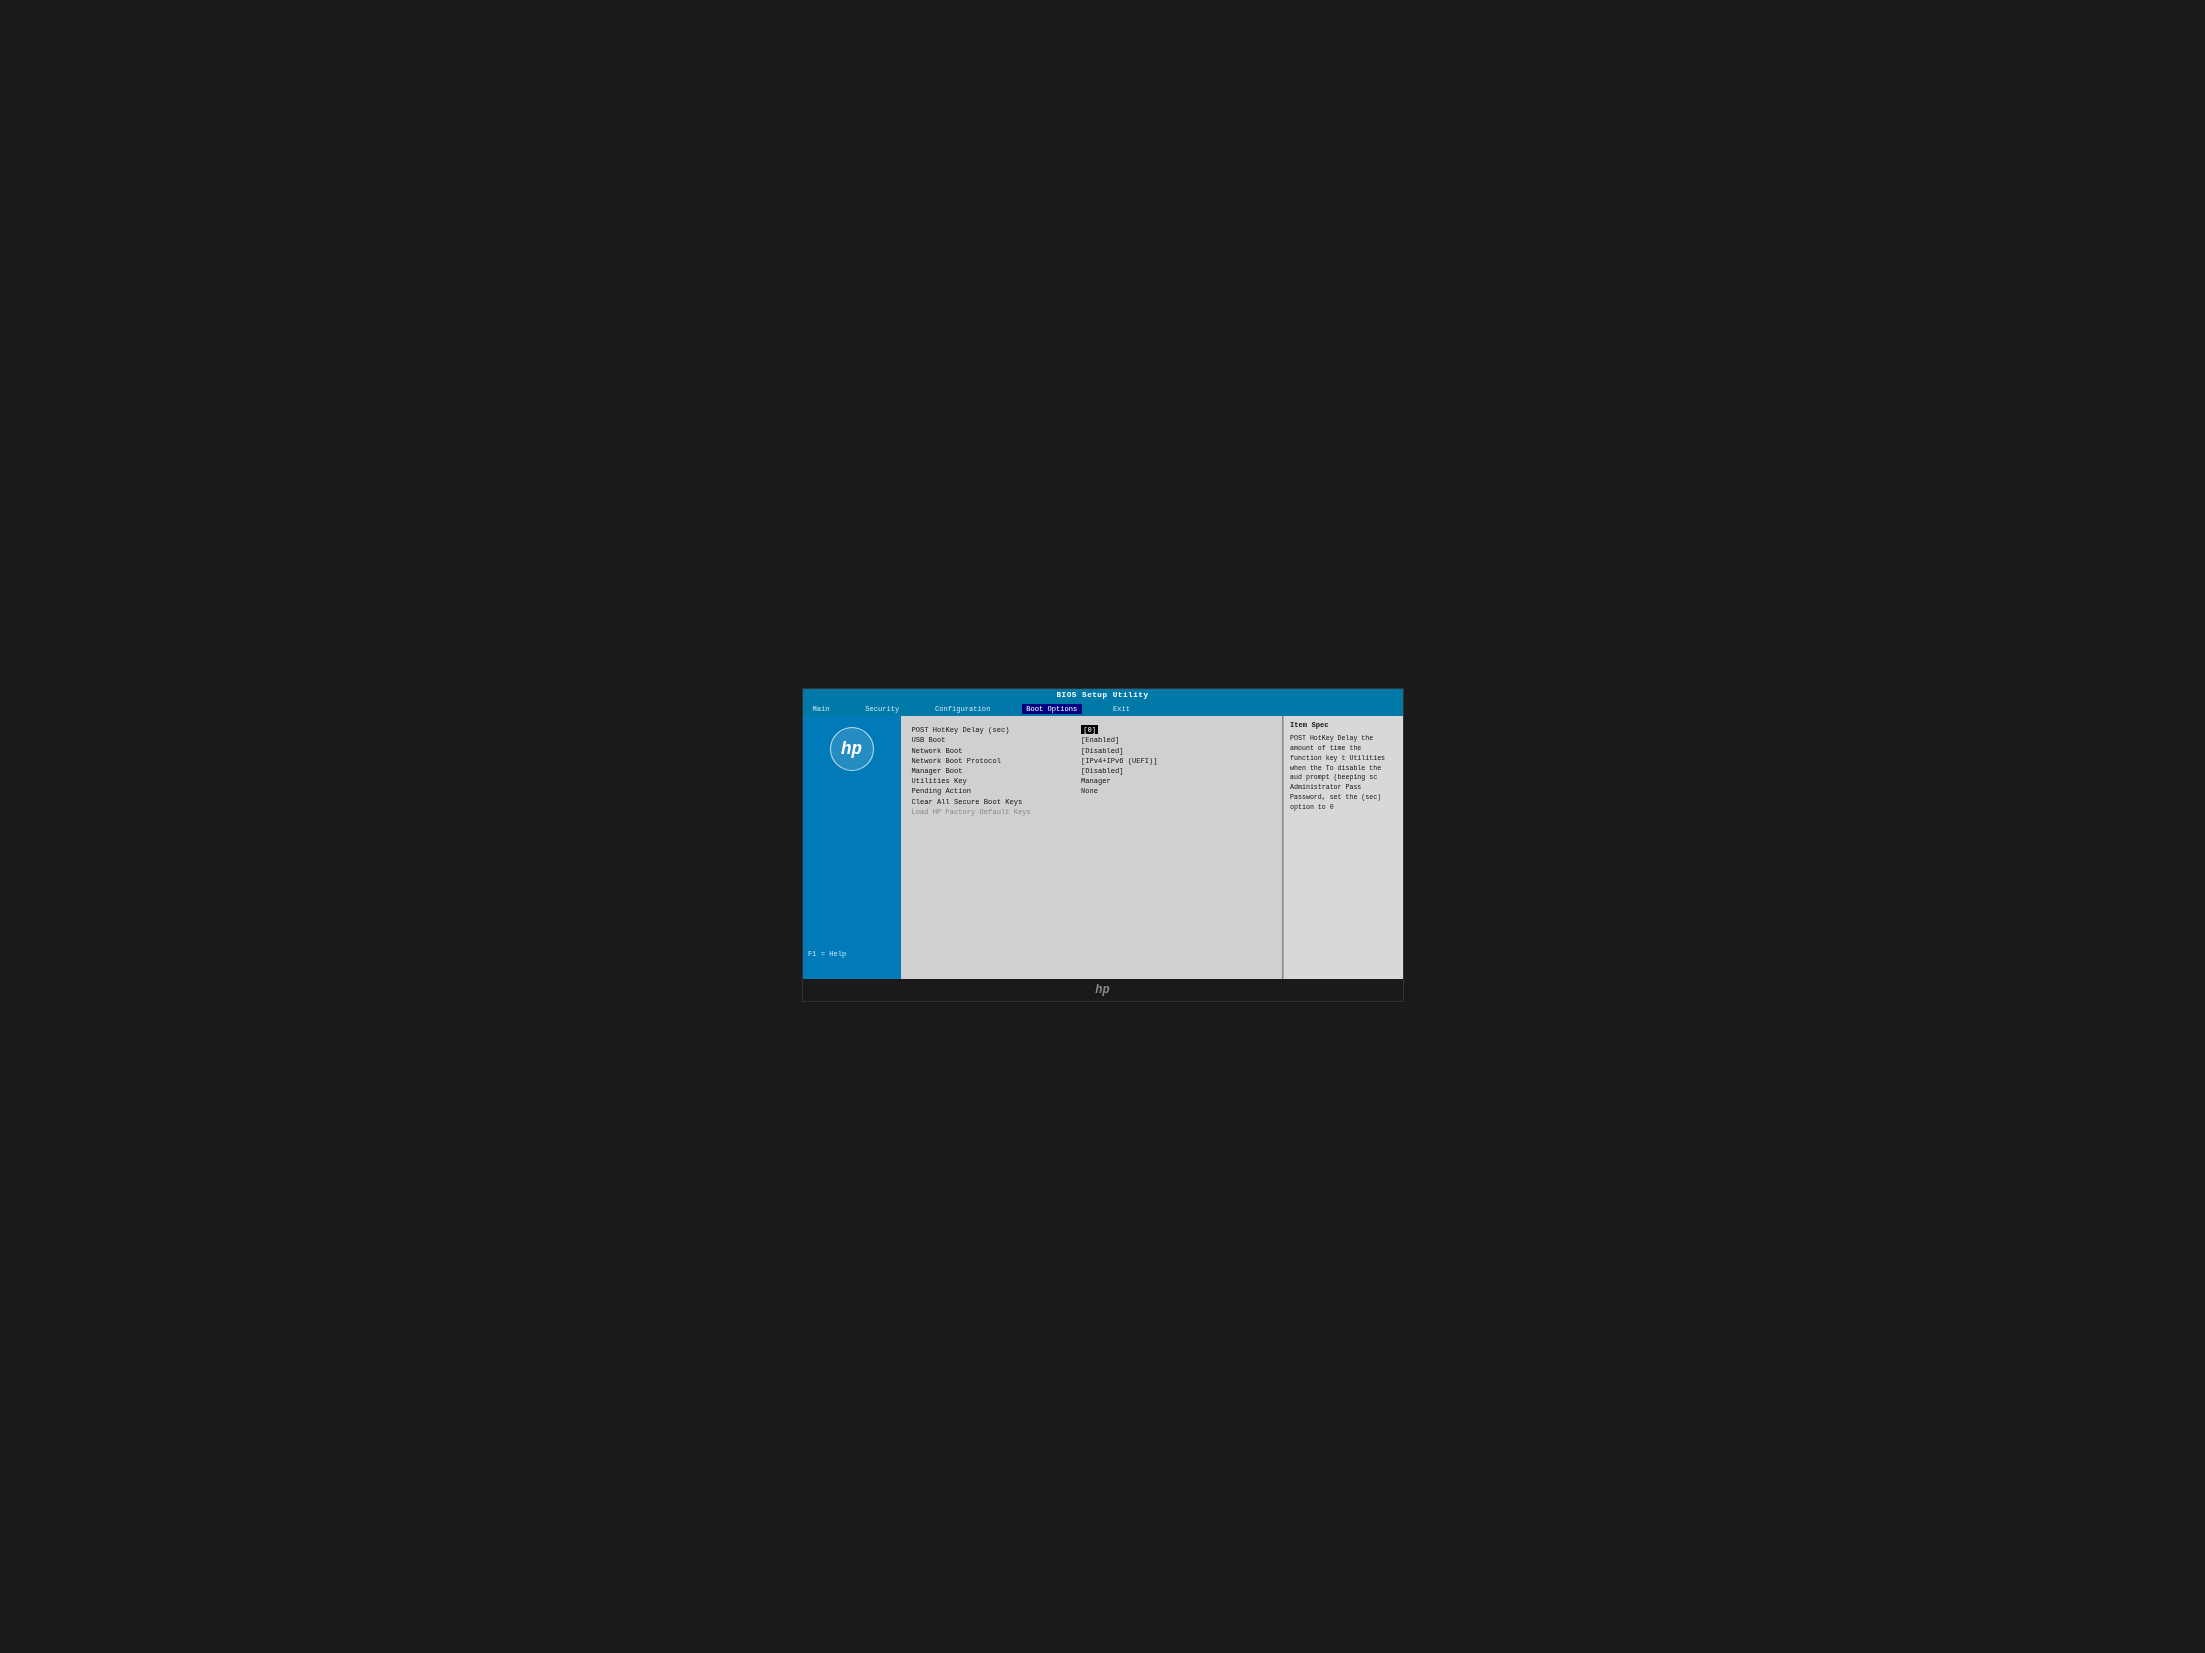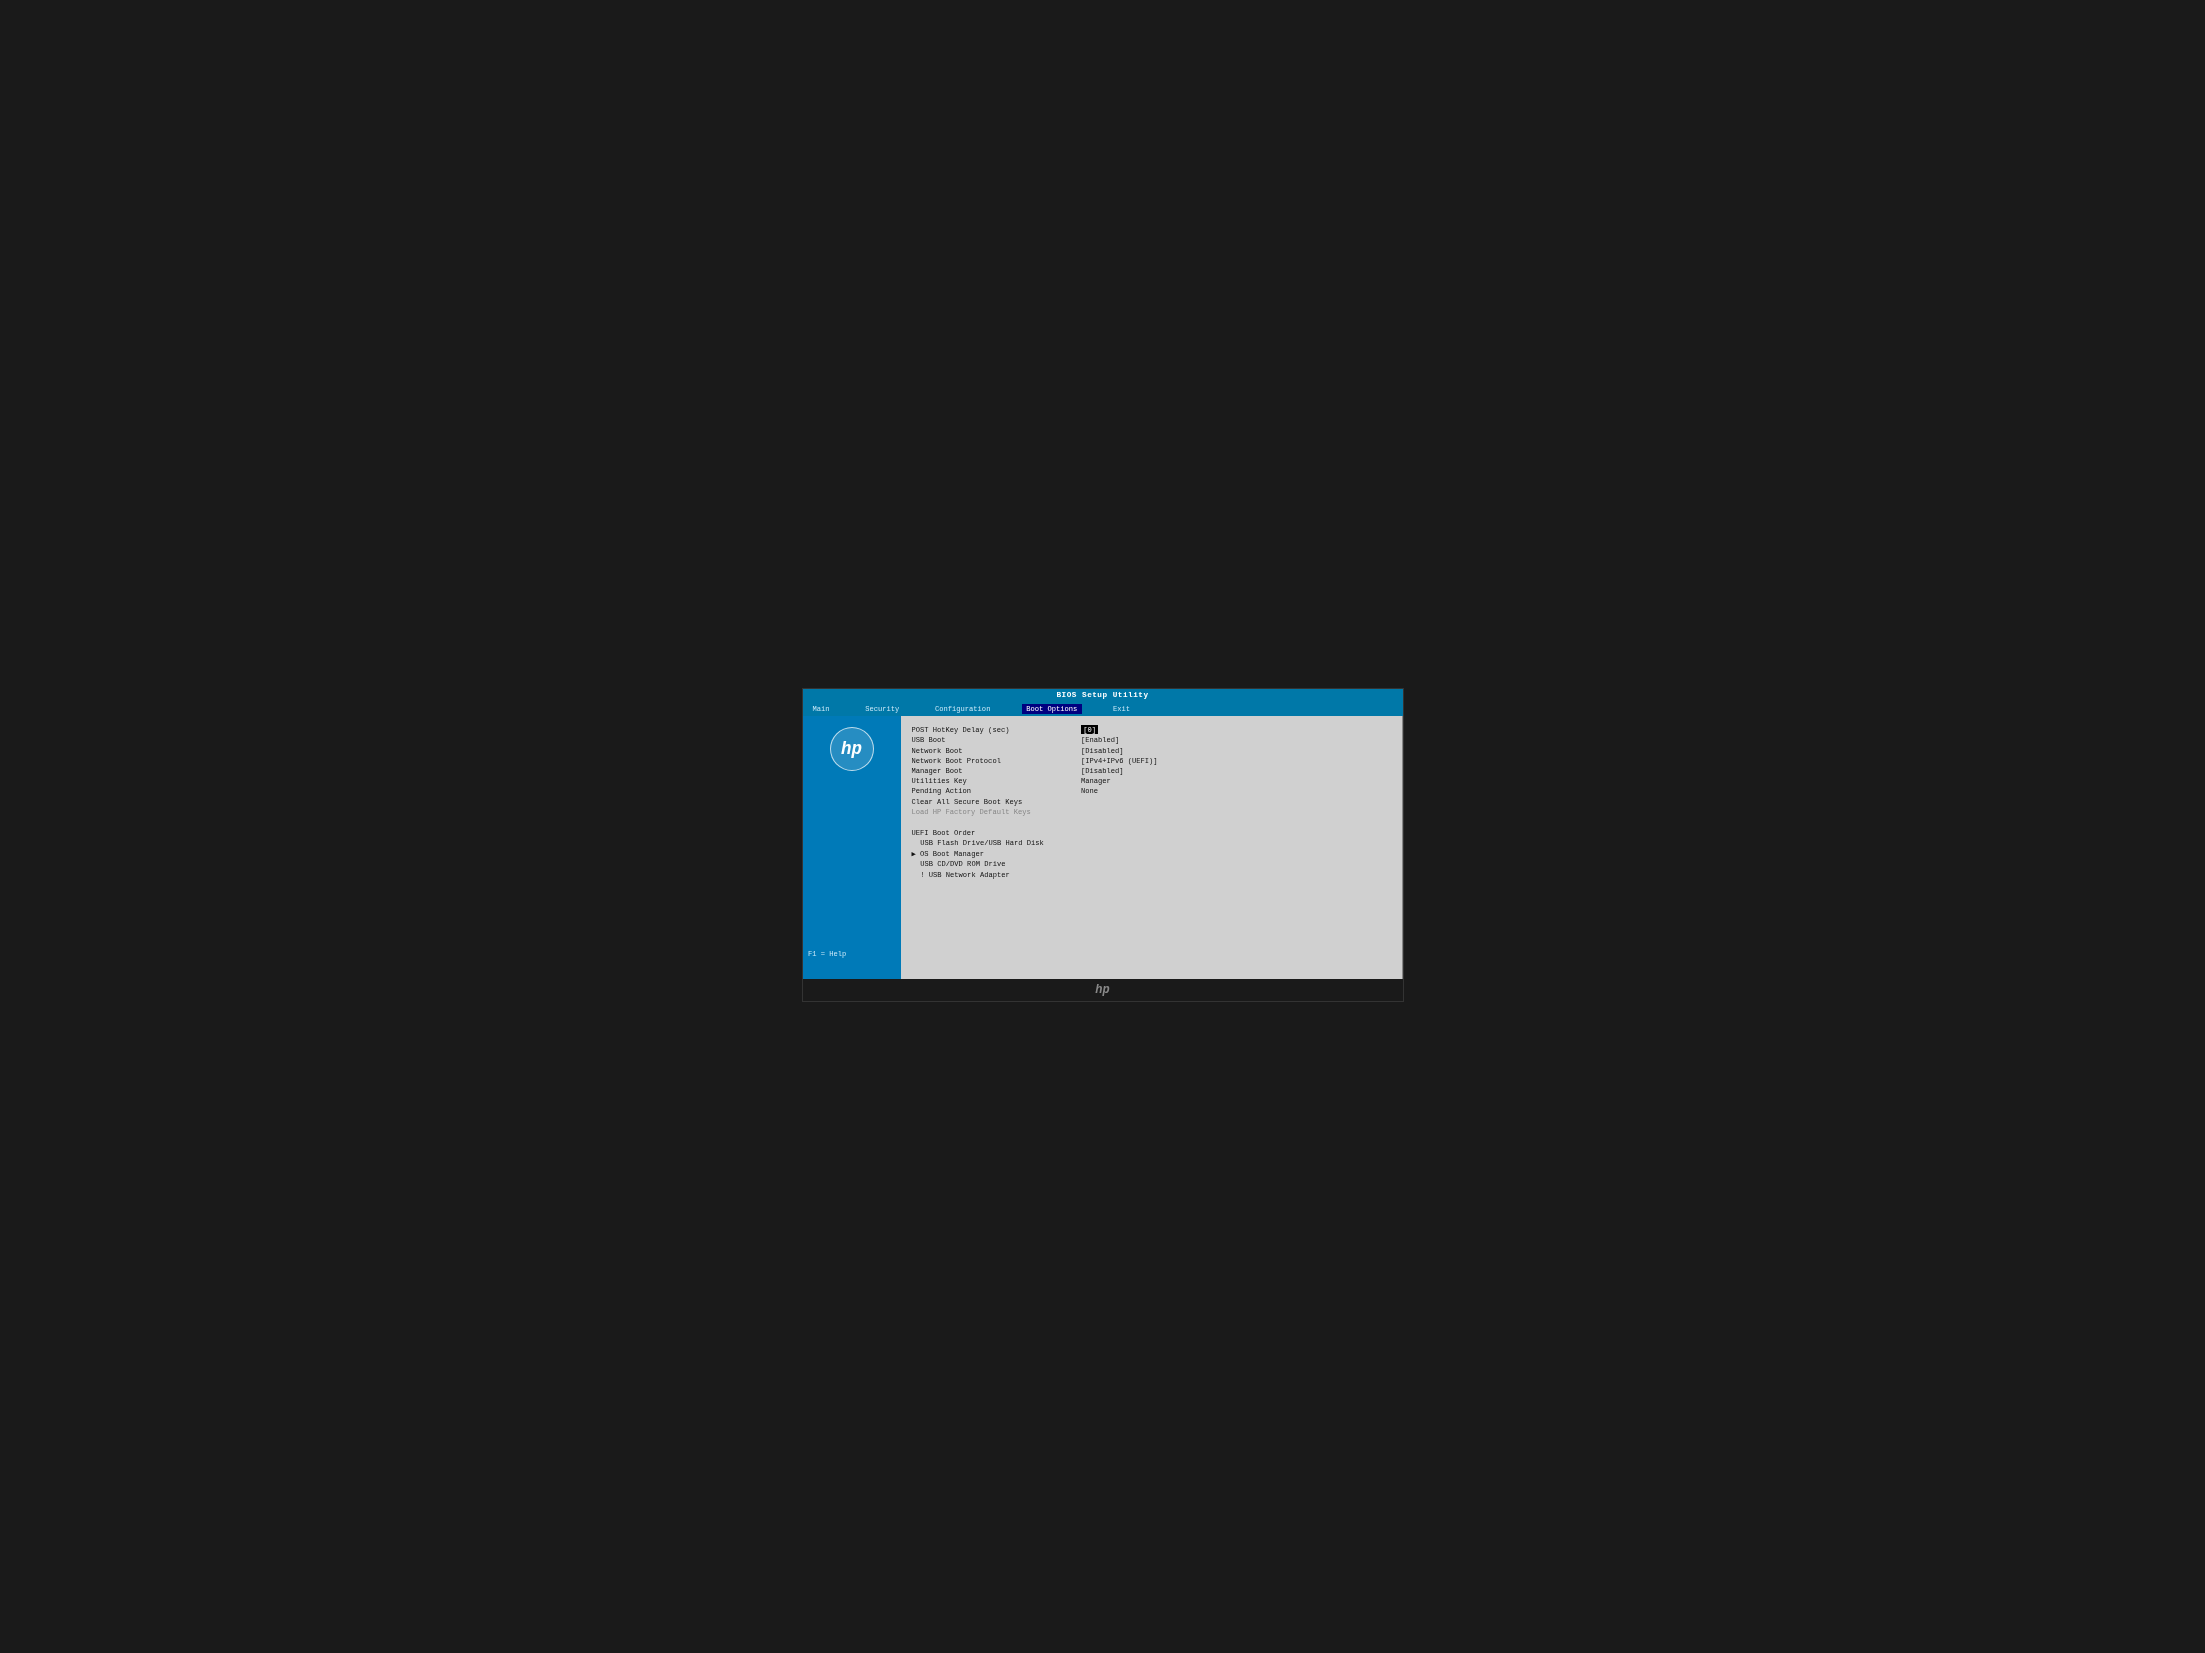--- a/index.html
+++ b/index.html
@@ -260,41 +260,29 @@
           </div>
           <div class="option-row">
             <span class="option-label">Clear All Secure Boot Keys</span>
           </div>
           <div class="option-row">
             <span class="option-label disabled-item">Load HP Factory Default Keys</span>
           </div>
 
           <div class="section-gap"></div>
 
-          <div class="boot-order-section">
-            <div class="boot-order-item">UEFI Boot Order</div>
-            <div class="boot-order-item indented">
-              <span>USB Flash Drive/USB Hard Disk</span>
-            </div>
-            <div class="boot-order-item active-item">
-              <span>▶</span>
-              <span>OS Boot Manager</span>
-            </div>
-            <div class="boot-order-item indented">
-              <span>USB CD/DVD ROM Drive</span>
-            </div>
-            <div class="boot-order-item indented">
-              <span>! USB Network Adapter</span>
-            </div>
-          </div>
 
         </div>
 
         <div class="divider-line"></div>
 
+        <div class="info-panel">
+          <div class="info-title">Item Spec</div>
+          <div class="info-text">POST HotKey Delay the amount of time the function key t Utilities when the To disable the aud prompt (beeping sc Administrator Pass Password, set the (sec) option to 0</div>
+        </div>
 
       </div>
     </div>
 
   </div>
 
   <div class="bottom-bar">
     <span class="hp-logo-bottom">hp</span>
   </div>
 </div>

